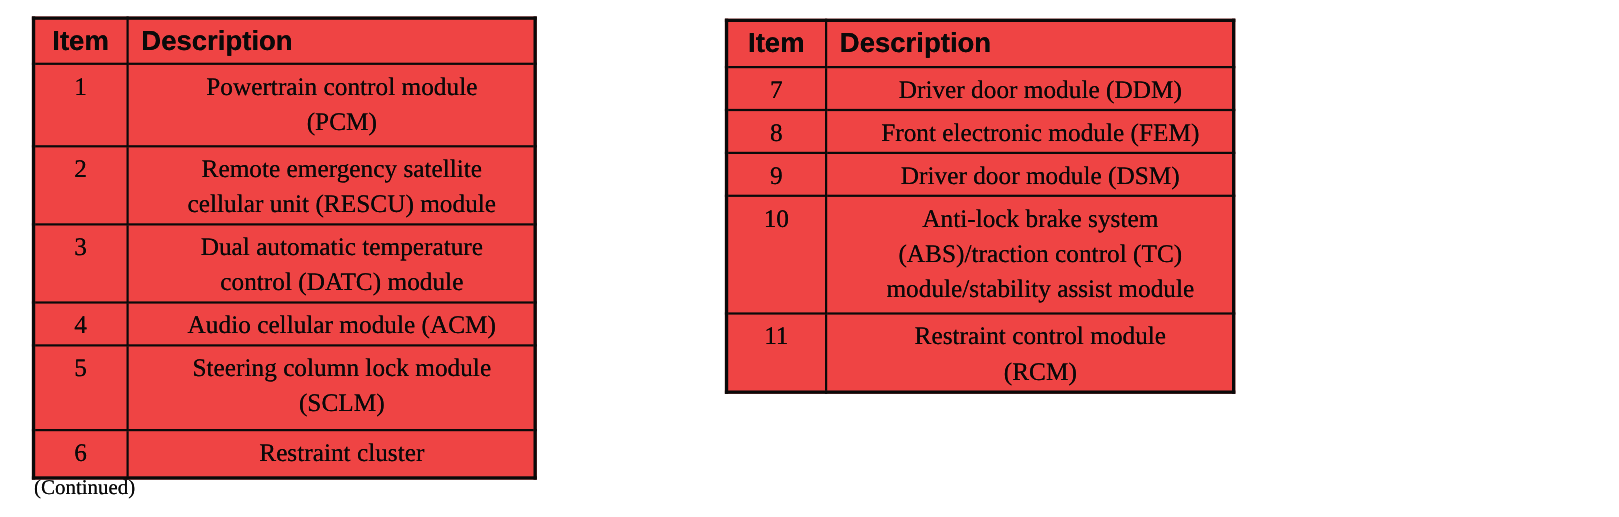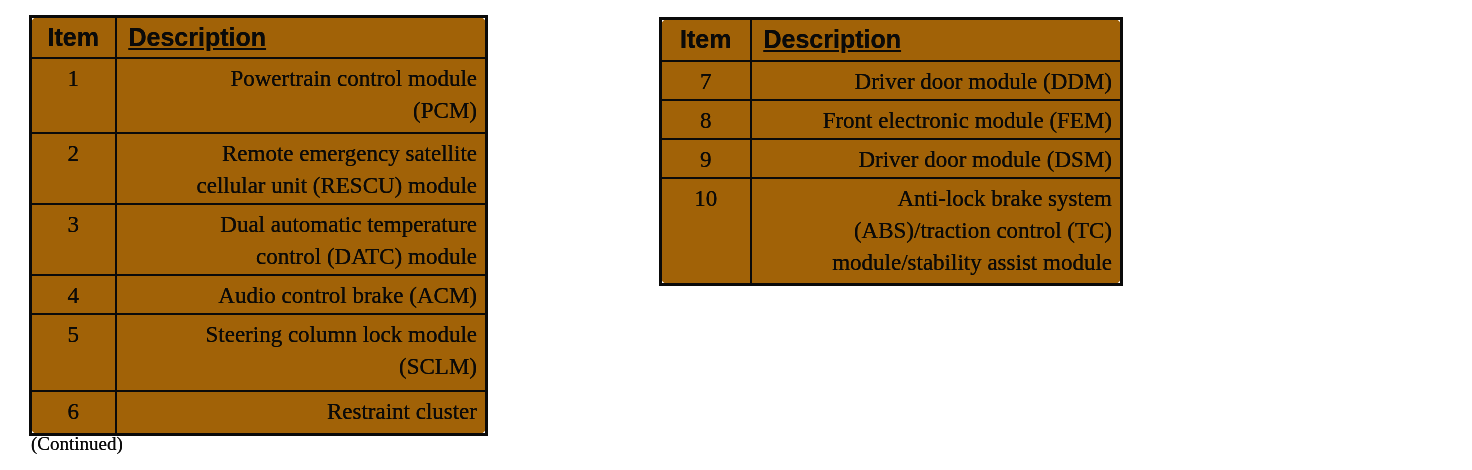--- a/index.html
+++ b/index.html
@@ -15,53 +15,52 @@
     position: relative;
     width: 1472px;
     height: 470px;
     background: #ffffff;
     overflow: hidden;
   }
   table.module-table {
     position: absolute;
     border-collapse: collapse;
     table-layout: fixed;
-    background: #a16207;
-    border-radius: 14px;
+    background: #ef4444;
   }
   table.module-table th,
   table.module-table td {
     border: 2px solid #0a0a0a;
     color: #0a0a0a;
     overflow: hidden;
   }
   table.module-table {
     border: 3px solid #0a0a0a;
   }
   th {
     font-family: "Liberation Sans", sans-serif;
     font-weight: bold;
     font-size: 25px;
     vertical-align: middle;
     text-shadow: 0 0 0.6px #000;
   }
   th.item-h { text-align: center; }
-  th.desc-h { text-align: left; padding-left: 12px; text-decoration: underline; }
+  th.desc-h { text-align: left; padding-left: 12px; }
   td {
     font-size: 23px;
     line-height: 32px;
     vertical-align: top;
     text-shadow: 0 0 0.5px #000;
   }
   td.item-cell {
     text-align: center;
     padding-top: 4px;
   }
   td.desc-cell {
-    text-align: right;
+    text-align: center;
     padding: 4px 8px 0 28px;
     white-space: pre-line;
   }
   #left-table  { left: 29px;  top: 15px; width: 456px; }
   #right-table { left: 659px; top: 17px; width: 461px; }
   .continued-note {
     position: absolute;
     left: 31px;
     top: 433px;
     font-size: 19px;
@@ -95,21 +94,21 @@
       <td class="desc-cell">Remote emergency satellite
 cellular unit (RESCU) module</td>
     </tr>
     <tr style="height:71px">
       <td class="item-cell">3</td>
       <td class="desc-cell">Dual automatic temperature
 control (DATC) module</td>
     </tr>
     <tr style="height:35px">
       <td class="item-cell">4</td>
-      <td class="desc-cell">Audio control brake (ACM)</td>
+      <td class="desc-cell">Audio cellular module (ACM)</td>
     </tr>
     <tr style="height:77px">
       <td class="item-cell">5</td>
       <td class="desc-cell">Steering column lock module
 (SCLM)</td>
     </tr>
     <tr style="height:44px">
       <td class="item-cell">6</td>
       <td class="desc-cell">Restraint cluster</td>
     </tr>
@@ -137,18 +136,23 @@
     <tr style="height:39px">
       <td class="item-cell">9</td>
       <td class="desc-cell">Driver door module (DSM)</td>
     </tr>
     <tr style="height:107px">
       <td class="item-cell">10</td>
       <td class="desc-cell">Anti-lock brake system
 (ABS)/traction control (TC)
 module/stability assist module</td>
     </tr>
+    <tr style="height:72px">
+      <td class="item-cell">11</td>
+      <td class="desc-cell">Restraint control module
+(RCM)</td>
+    </tr>
   </tbody>
     </table>
 
   <div class="continued-note">(Continued)</div>
 
 </div>
 
 </body></html>

